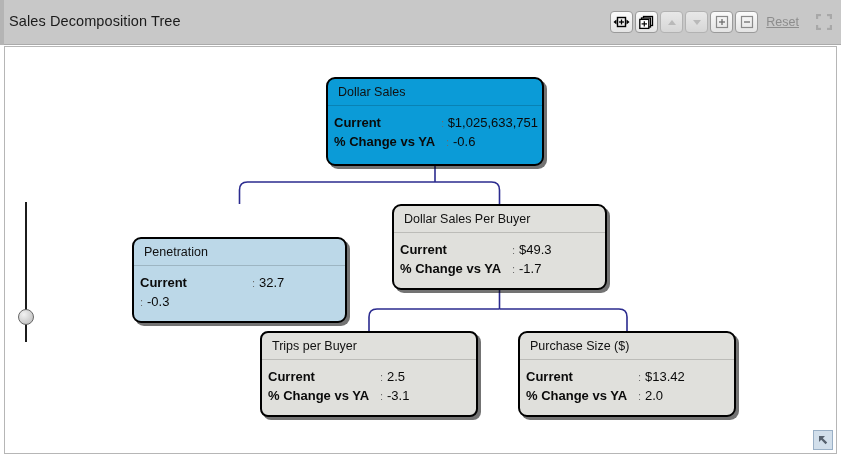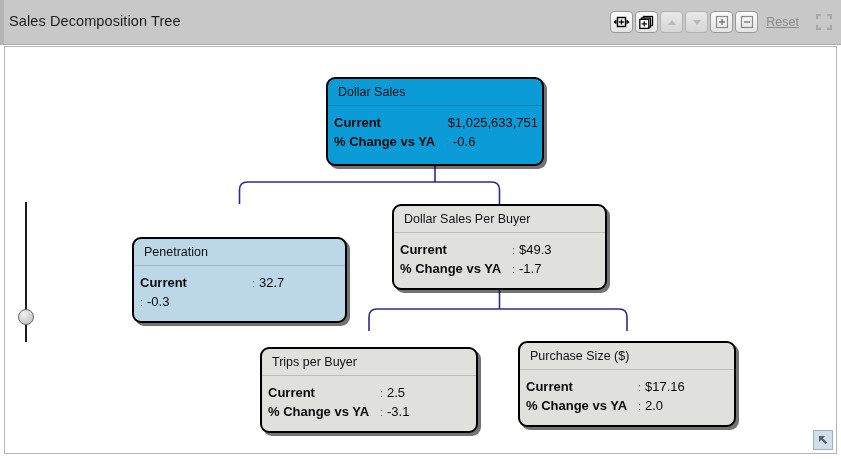--- a/index.html
+++ b/index.html
@@ -362,44 +362,44 @@
               <span class="row-colon">:</span>
               <span class="row-value">$49.3</span>
             </div>
             <div class="node-row">
               <span class="row-label">% Change vs YA</span>
               <span class="row-colon">:</span>
               <span class="row-value">-1.7</span>
             </div>
           </div>
         </div>
-        <div class="node theme-gray" style="left: 255px; top: 300px; width: 218px; height: 86px;">
+        <div class="node theme-gray" style="left: 255px; top: 284px; width: 218px; height: 86px; border-radius: 8px;">
           <div class="node-title">Trips per Buyer</div>
           <div class="node-divider"></div>
           <div class="node-rows">
             <div class="node-row">
               <span class="row-label">Current</span>
               <span class="row-colon">:</span>
               <span class="row-value">2.5</span>
             </div>
             <div class="node-row">
               <span class="row-label">% Change vs YA</span>
               <span class="row-colon">:</span>
               <span class="row-value">-3.1</span>
             </div>
           </div>
         </div>
-        <div class="node theme-gray" style="left: 513px; top: 294px; width: 218px; height: 86px;">
+        <div class="node theme-gray" style="left: 513px; top: 284px; width: 218px; height: 86px;">
           <div class="node-title">Purchase Size ($)</div>
           <div class="node-divider"></div>
           <div class="node-rows">
             <div class="node-row">
               <span class="row-label">Current</span>
               <span class="row-colon">:</span>
-              <span class="row-value">$17.16</span>
+              <span class="row-value">$13.42</span>
             </div>
             <div class="node-row">
               <span class="row-label">% Change vs YA</span>
               <span class="row-colon">:</span>
               <span class="row-value">2.0</span>
             </div>
           </div>
         </div>
       </div>
 

